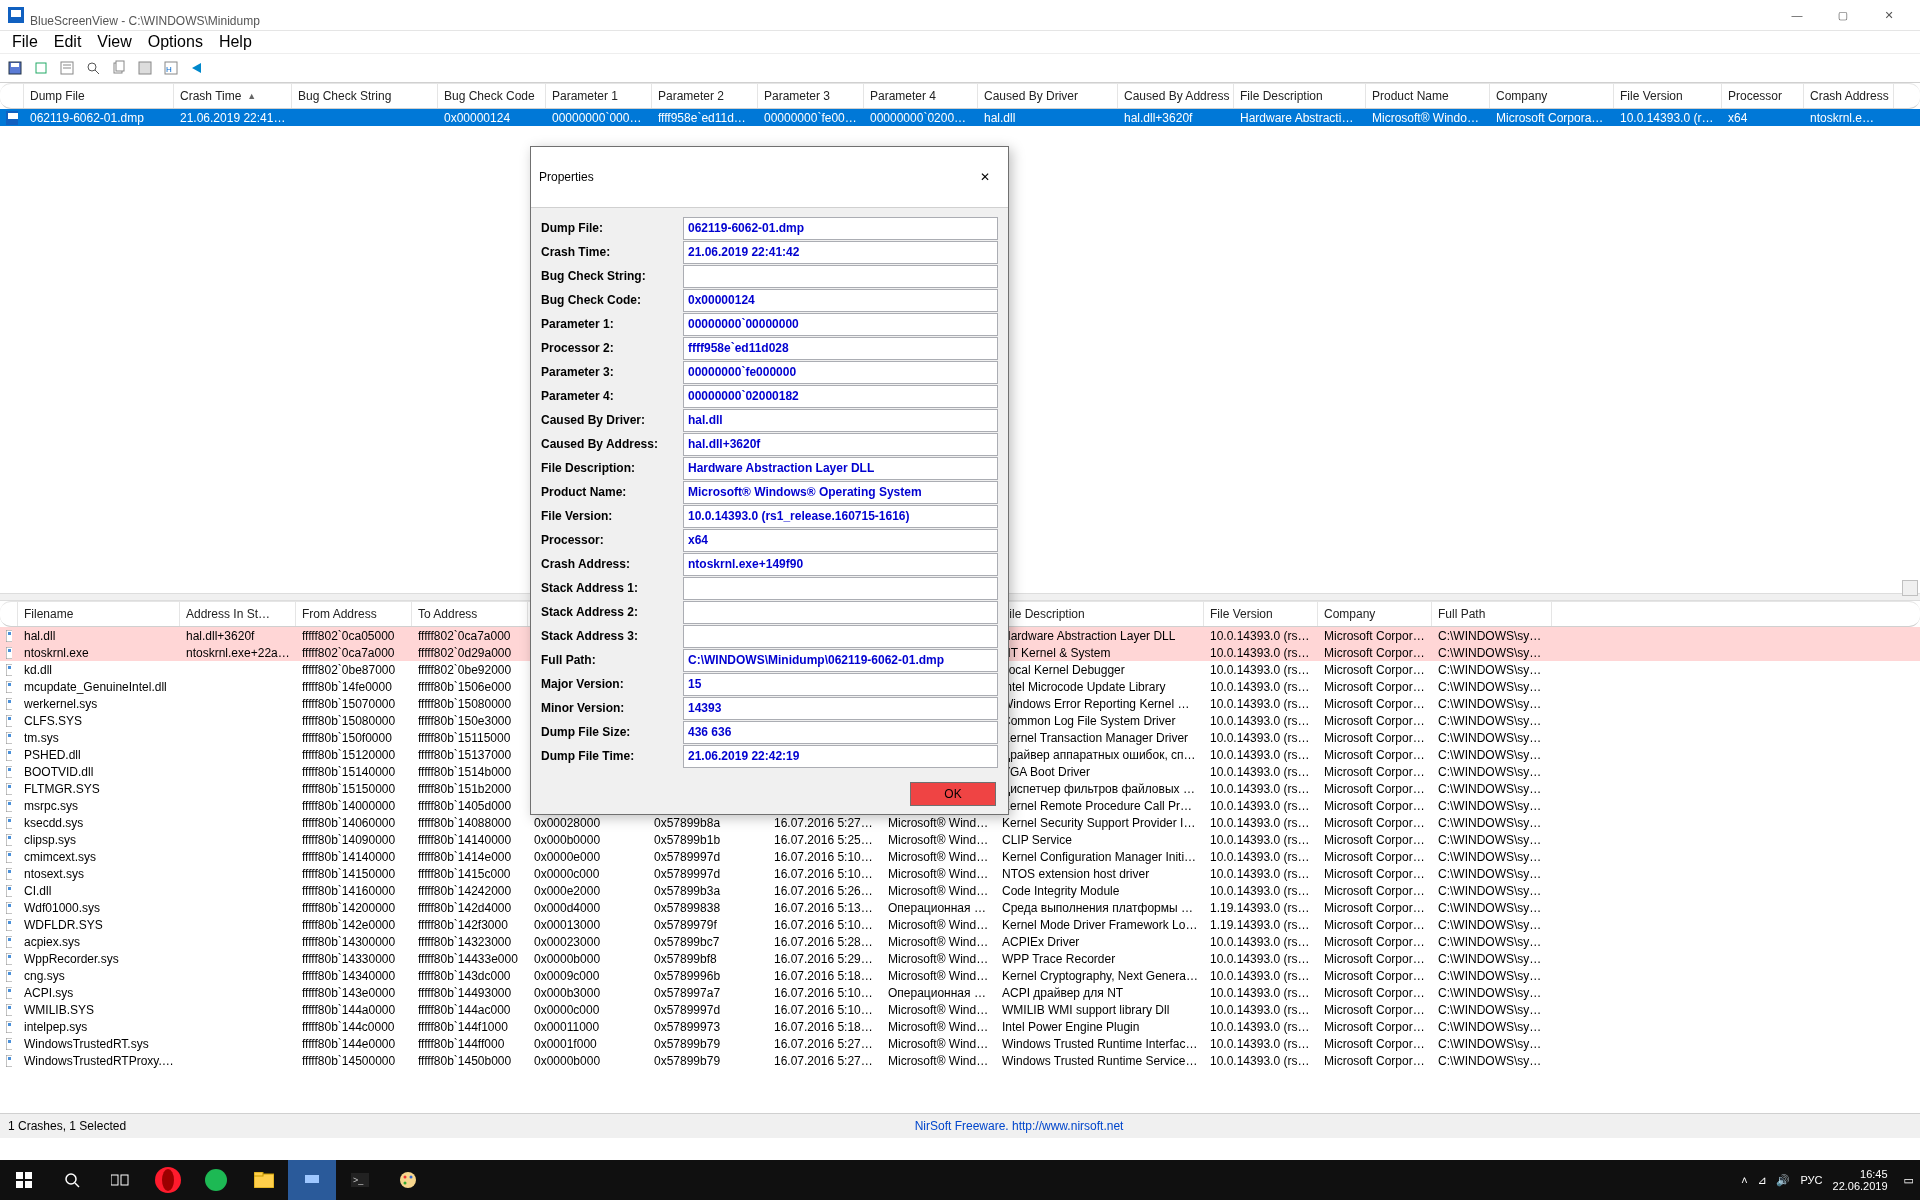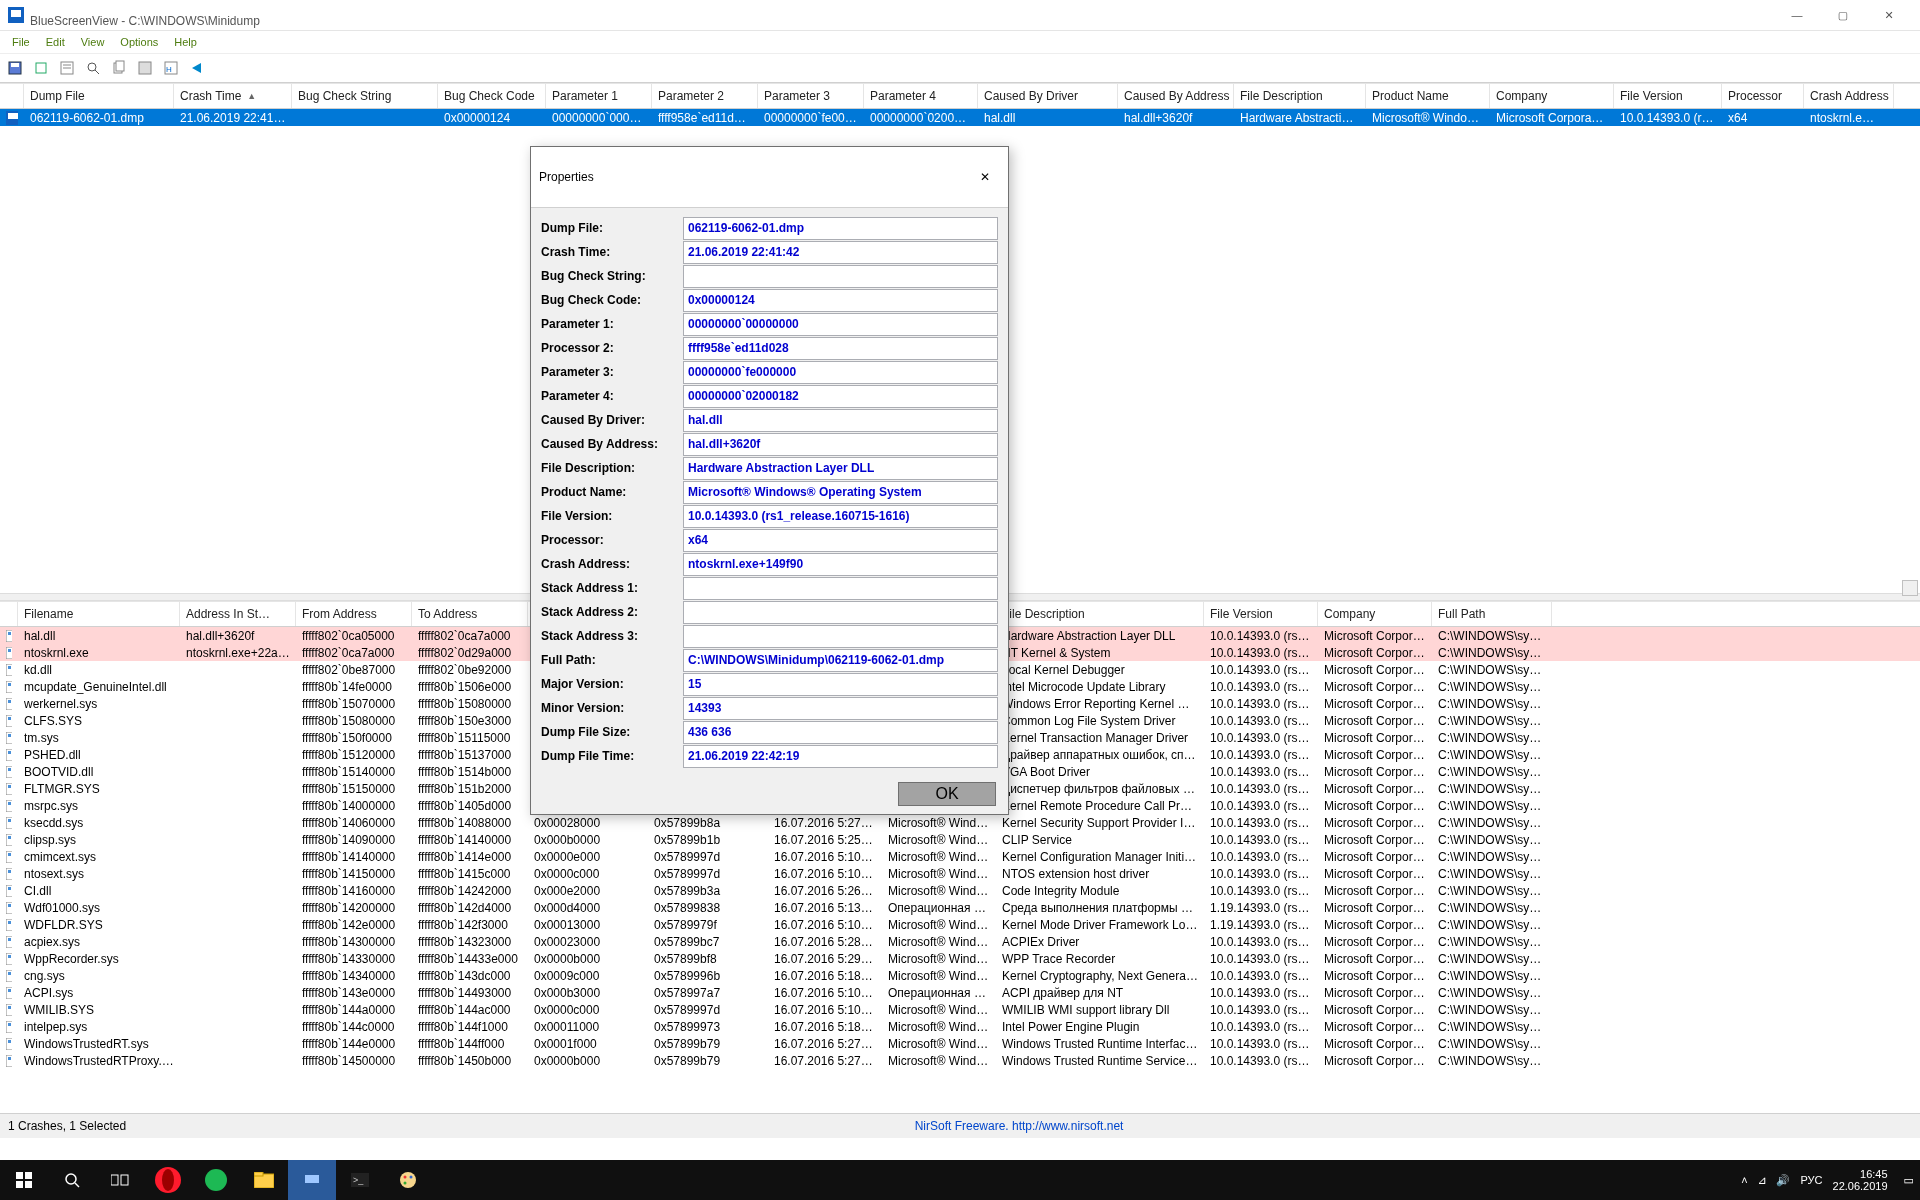--- a/index.html
+++ b/index.html
@@ -2,25 +2,25 @@
 <html><head>
 <meta charset="utf-8">
 <style>
 html,body{margin:0;padding:0;font-family:"Segoe UI",Tahoma,sans-serif;font-size:11px;background:#fff;overflow:hidden;width:1920px;height:1200px;}
 .titlebar{height:30px;background:#fff;display:flex;align-items:center;padding:0 8px;border-bottom:1px solid #e5e5e5;}
 .titlebar .app-icon{width:16px;height:16px;margin-right:6px;display:inline-flex;align-items:center;justify-content:center;}
 .titlebar .title{color:#555;font-size:12px;margin-top:12px;}
 .winbtns{margin-left:auto;display:flex;}
 .winbtn{width:46px;height:30px;display:flex;align-items:center;justify-content:center;color:#555;}
 .menubar{height:22px;display:flex;align-items:center;padding:0 4px;border-bottom:1px solid #eee;}
-.menubar span{padding:2px 8px;color:#4d7c0f;font-size:11px;}
+.menubar span{padding:2px 8px;color:#000000;font-size:16px;}
 .toolbar{height:28px;display:flex;align-items:center;padding:0 2px;border-bottom:1px solid #d0d0d0;gap:1px;}
 .toolbar .tb{width:23px;height:23px;display:flex;align-items:center;justify-content:center;border:1px solid transparent;}
 .pane{overflow:hidden;}
-.header-row{display:flex;background:#fff;border-top:1px solid #e5e5e5;border-bottom:1px solid #d0d0d0;height:24px;align-items:center;font-size:12px;}
+.header-row{display:flex;background:#fff;border-top:1px solid #e5e5e5;border-bottom:1px solid #d0d0d0;height:24px;align-items:center;font-size:12px;border-radius:11px;}
 .header-row .hc{padding:0 6px;border-right:1px solid #e5e5e5;height:100%;display:flex;align-items:center;color:#222;overflow:hidden;white-space:nowrap;box-sizing:border-box;}
 .row{display:flex;height:17px;align-items:center;font-size:12px;color:#000;}
 .row.sel{background:#0078d7;color:#fff;}
 .row.hl{background:#ffd6d6;}
 .row .c{padding:0 6px;overflow:hidden;white-space:nowrap;text-overflow:ellipsis;box-sizing:border-box;}
 .row .icon{width:17px;display:flex;align-items:center;justify-content:center;}
 .splitter{height:6px;background:#f0f0f0;border-top:1px solid #ddd;border-bottom:1px solid #ddd;position:relative;}
 .splitter::before{content:"";position:absolute;right:2px;top:-14px;width:14px;height:14px;background:#f0f0f0;border:1px solid #c0c0c0;}
 .statusbar{height:24px;background:#f0f0f0;border-top:1px solid #d0d0d0;display:flex;align-items:center;padding:0 8px;font-size:12px;color:#000;}
 .statusbar .link{color:#0046cc;margin-left:auto;margin-right:auto;}
@@ -29,21 +29,21 @@
 .tray{margin-left:auto;display:flex;align-items:center;gap:10px;padding-right:6px;font-size:11px;}
 .tray .clock{text-align:right;line-height:12px;padding-right:6px;}
 .dialog{position:fixed;left:530px;top:146px;width:477px;background:#f0f0f0;border:1px solid #707070;box-shadow:3px 3px 12px rgba(0,0,0,0.25);}
 .dialog .dtitle{height:28px;background:#fff;display:flex;align-items:center;padding:16px 8px;color:#000;font-size:12px;border-bottom:1px solid #d0d0d0;}
 .dialog .dclose{margin-left:auto;width:30px;text-align:center;}
 .dialog .dbody{padding:8px 10px 46px 10px;background:#f0f0f0;}
 .prow{display:flex;align-items:center;height:24px;}
 .prow .plabel{width:142px;font-weight:bold;font-size:12px;color:#000;}
 .prow .pval{flex:1;height:21px;border:1px solid #abadb3;background:#fff;padding:0 4px;color:#0000d0;font-weight:bold;font-size:12px;display:flex;align-items:center;}
 .dialog .dokrow{position:absolute;bottom:8px;right:12px;}
-.dialog .dok{width:98px;height:24px;border:1px solid #707070;background:#a3a3a3;font-size:16px;}
+.dialog .dok{width:86px;height:24px;border:1px solid #707070;background:#ef4444;font-size:12px;}
 
 .top .c0{width:24px;}.top .c1{width:150px;}.top .c2{width:118px;}.top .c3{width:146px;}
 .top .c4{width:108px;}.top .c5{width:106px;}.top .c6{width:106px;}.top .c7{width:106px;}
 .top .c8{width:114px;}.top .c9{width:140px;}.top .c10{width:116px;}.top .c11{width:132px;}
 .top .c12{width:124px;}.top .c13{width:124px;}.top .c14{width:108px;}.top .c15{width:82px;}.top .c16{width:90px;}
 
 .bot .c0{width:18px;}.bot .c1{width:162px;}.bot .c2{width:116px;}.bot .c3{width:116px;}
 .bot .c4{width:116px;}.bot .c5{width:120px;}.bot .c6{width:120px;}.bot .c7{width:114px;}
 .bot .c8{width:114px;}.bot .c9{width:208px;}.bot .c10{width:114px;}.bot .c11{width:114px;}.bot .c12{width:120px;}
 svg{display:block;}

